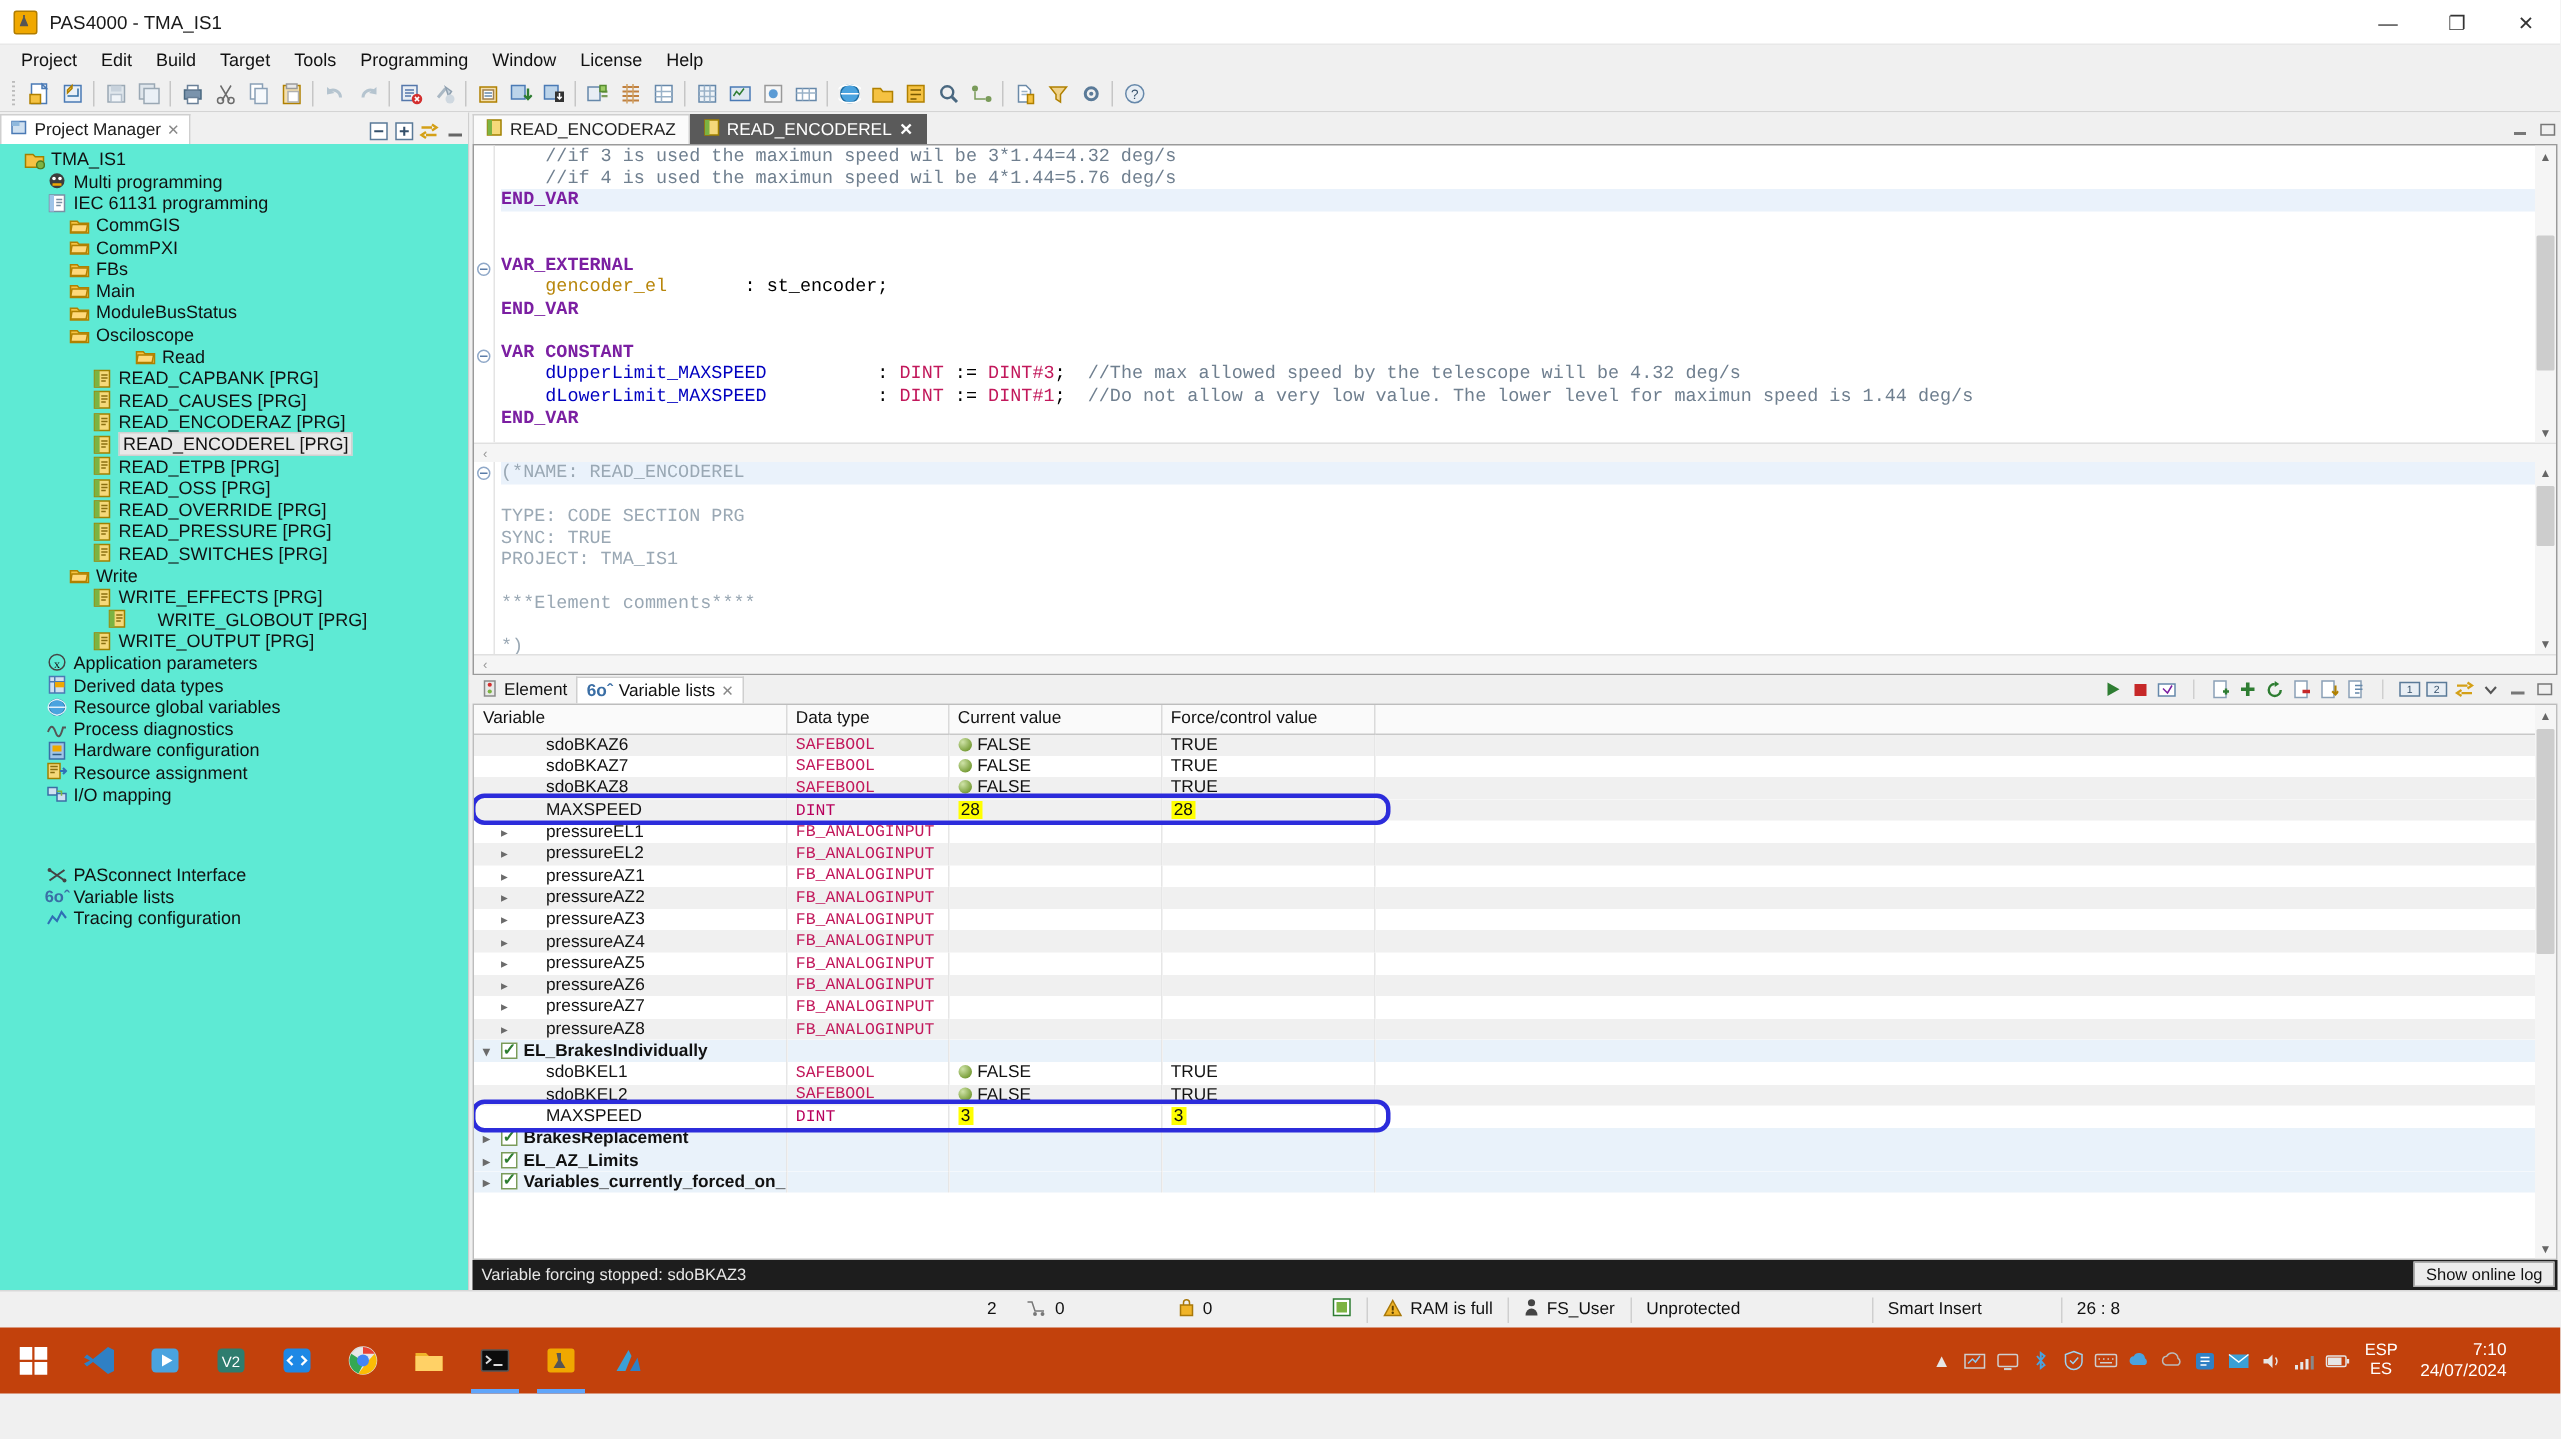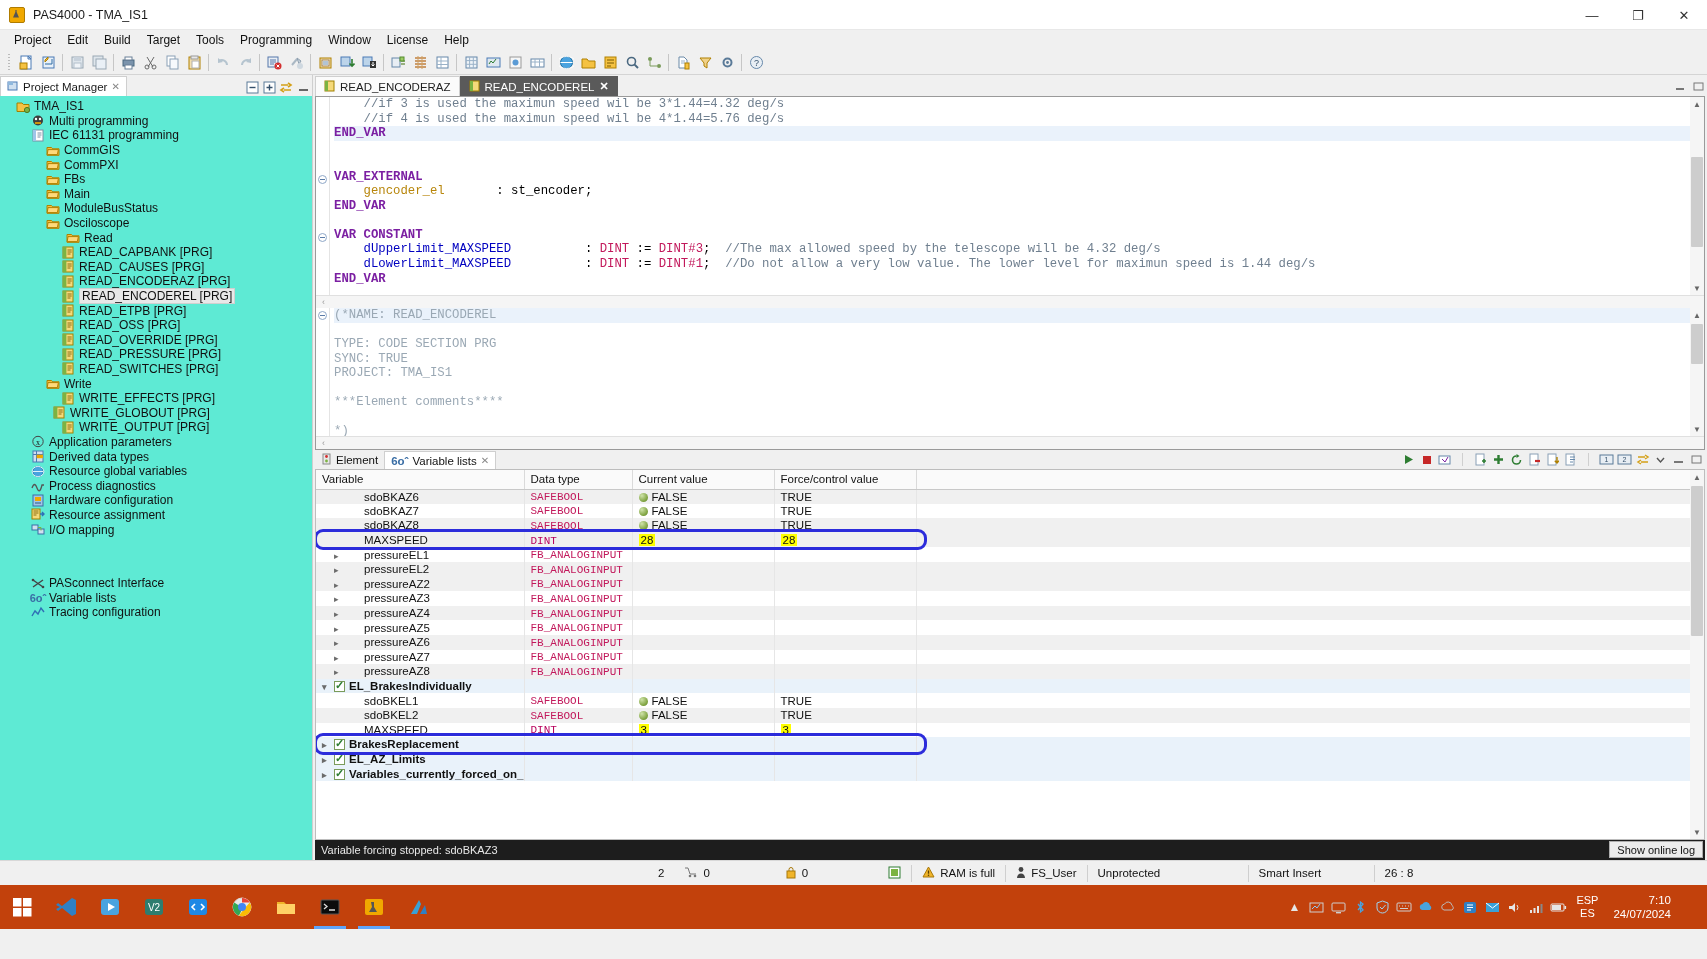--- a/index.html
+++ b/index.html
@@ -507,21 +507,21 @@
         </div>
         <div class="tnode" style="padding-left: 46px;">
           <span class="tico">
             <svg width="14" height="13">
               <path d="M1 3.5 h4.5 l1.2 1.3 H13 v6.5 H1 Z" fill="#f5c242" stroke="#b08000"></path>
               <path d="M2 5.6 h10.4 l-1 5 H1.2 Z" fill="#ffd97a" stroke="#b08000"></path>
             </svg>
           </span>
           <span class="lbl">Osciloscope</span>
         </div>
-        <div class="tnode" style="padding-left: 66px;">
+        <div class="tnode" style="padding-left: 46px; margin-left: 44px;">
           <span class="tico">
             <svg width="14" height="13">
               <path d="M1 3.5 h4.5 l1.2 1.3 H13 v6.5 H1 Z" fill="#f5c242" stroke="#b08000"></path>
               <path d="M2 5.6 h10.4 l-1 5 H1.2 Z" fill="#ffd97a" stroke="#b08000"></path>
             </svg>
           </span>
           <span class="lbl">Read</span>
         </div>
         <div class="tnode" style="padding-left: 61px;">
           <span class="tico">
@@ -625,21 +625,21 @@
         <div class="tnode" style="padding-left: 61px;">
           <span class="tico">
             <svg width="14" height="13">
               <rect x="2" y="1" width="10" height="11" fill="#f5d97a" stroke="#a08000"></rect>
               <rect x="2" y="1" width="3.4" height="11" fill="#7cb342"></rect>
               <path d="M6.5 4h4.2M6.5 6h4.2M6.5 8h3" stroke="#8a6f10"></path>
             </svg>
           </span>
           <span class="lbl">WRITE_EFFECTS [PRG]</span>
         </div>
-        <div class="tnode" style="padding-left: 52px;">
+        <div class="tnode" style="padding-left: 71px; gap: 16px;">
           <span class="tico">
             <svg width="14" height="13">
               <rect x="2" y="1" width="10" height="11" fill="#f5d97a" stroke="#a08000"></rect>
               <rect x="2" y="1" width="3.4" height="11" fill="#7cb342"></rect>
               <path d="M6.5 4h4.2M6.5 6h4.2M6.5 8h3" stroke="#8a6f10"></path>
             </svg>
           </span>
           <span class="lbl">WRITE_GLOBOUT [PRG]</span>
         </div>
         <div class="tnode" style="padding-left: 61px;">
@@ -996,20 +996,27 @@
                 <td></td>
                 <td></td>
               </tr>
               <tr class="alt">
                 <td style="padding-left: 18px;"><span class="expander">▸</span><span style="padding-left:18px">pressureEL2</span></td>
                 <td><span class="typ">FB_ANALOGINPUT</span></td>
                 <td></td>
                 <td></td>
                 <td></td>
               </tr>
+              <tr class="">
+                <td style="padding-left: 18px;"><span class="expander">▸</span><span style="padding-left:18px">pressureAZ1</span></td>
+                <td><span class="typ">FB_ANALOGINPUT</span></td>
+                <td></td>
+                <td></td>
+                <td></td>
+              </tr>
               <tr class="alt">
                 <td style="padding-left: 18px;"><span class="expander">▸</span><span style="padding-left:18px">pressureAZ2</span></td>
                 <td><span class="typ">FB_ANALOGINPUT</span></td>
                 <td></td>
                 <td></td>
                 <td></td>
               </tr>
               <tr class="">
                 <td style="padding-left: 18px;"><span class="expander">▸</span><span style="padding-left:18px">pressureAZ3</span></td>
                 <td><span class="typ">FB_ANALOGINPUT</span></td>

